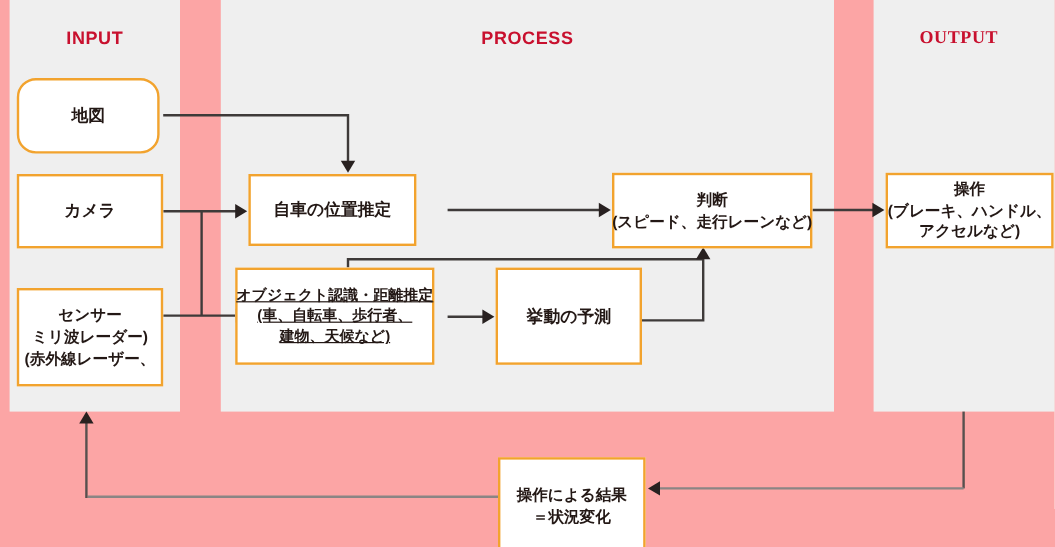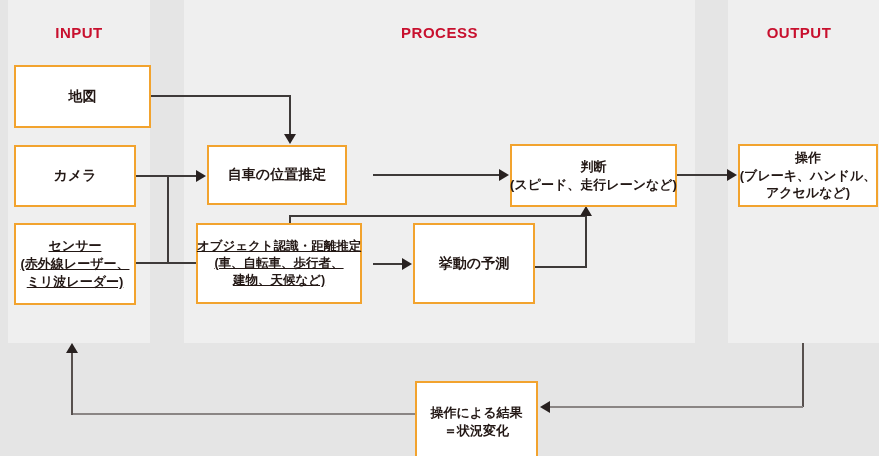--- a/index.html
+++ b/index.html
@@ -6,57 +6,57 @@
     --col-bg:#efefef;
     --accent:#f2a32e;
     --header-red:#c8102e;
     --text:#231815;
     --arrow-dark:#3e3a39;
     --arrow-gray:#8a8584;
     --arrow-head:#282120;
   }
   html,body{margin:0;padding:0;background:#ffffff;}
   body{font-family:"Liberation Sans","DejaVu Sans",sans-serif;}
-  .stage{position:relative;width:879px;height:456px;background:#e5e5e5;overflow:hidden;}
+  .stage{position:relative;width:879px;height:456px;background:#fca5a5;overflow:hidden;}
 
   .col{position:absolute;top:0;height:343px;background:var(--col-bg);}
   .col-input{left:8px;width:142px;}
   .col-process{left:184px;width:511px;}
   .col-output{left:728px;width:151px;}
 
   .col-header{
     position:absolute;top:24px;margin:0;
     font-size:15px;font-weight:bold;color:var(--header-red);
     text-align:center;letter-spacing:.5px;
   }
   .h-input{left:8px;width:142px;}
   .h-process{left:184px;width:511px;}
-  .h-output{left:728px;width:142px;}
+  .h-output{left:728px;width:142px;font-family:Liberation Serif, serif;}
 
   svg.wires{position:absolute;left:0;top:0;width:879px;height:456px;pointer-events:none;}
   svg.wires path{fill:none;stroke-width:2px;}
   .wire-dark{stroke:var(--arrow-dark);}
   .wire-gray{stroke:var(--arrow-gray);}
   .wire-mid{stroke:#57504e;}
   svg.wires polygon{fill:var(--arrow-head);stroke:none;}
 
   .node{
     position:absolute;background:#ffffff;border:2px solid var(--accent);
     box-sizing:border-box;display:flex;flex-direction:column;
     align-items:center;justify-content:center;
     color:var(--text);font-weight:bold;text-align:center;line-height:1.38;
   }
   .node .ln{display:block;white-space:nowrap;}
   .fs14{font-size:14px;}
   .fs13{font-size:13px;}
   .fs12{font-size:12.5px;}
 
-  .n-map{left:14px;top:65px;width:137px;height:63px;}
+  .n-map{left:14px;top:65px;width:119px;height:63px;border-radius:16px;}
   .n-camera{left:14px;top:145px;width:122px;height:62px;}
-  .n-sensor{left:14px;top:223px;width:122px;height:82px;text-decoration:underline;}
+  .n-sensor{left:14px;top:240px;width:122px;height:82px;}
   .n-localization{left:207px;top:145px;width:140px;height:60px;}
   .n-object{left:196px;top:223px;width:166px;height:81px;text-decoration:underline;}
   .n-behavior{left:413px;top:223px;width:122px;height:81px;}
   .n-judgment{left:510px;top:144px;width:167px;height:63px;}
   .n-operation{left:738px;top:144px;width:140px;height:63px;}
   .n-result{left:415px;top:381px;width:123px;height:82px;}
 </style>
 </head>
 <body>
 
@@ -109,22 +109,22 @@
   <div class="node n-map fs14">
     <span class="ln">地図</span>
   </div>
 
   <div class="node n-camera fs14">
     <span class="ln">カメラ</span>
   </div>
 
   <div class="node n-sensor fs13">
     <span class="ln">センサー</span>
+    <span class="ln">ミリ波レーダー)</span>
     <span class="ln">(赤外線レーザー、</span>
-    <span class="ln">ミリ波レーダー)</span>
   </div>
 
   <div class="node n-localization fs14">
     <span class="ln">自車の位置推定</span>
   </div>
 
   <div class="node n-object fs12">
     <span class="ln">オブジェクト認識・距離推定</span>
     <span class="ln">(車、自転車、歩行者、</span>
     <span class="ln">建物、天候など)</span>

